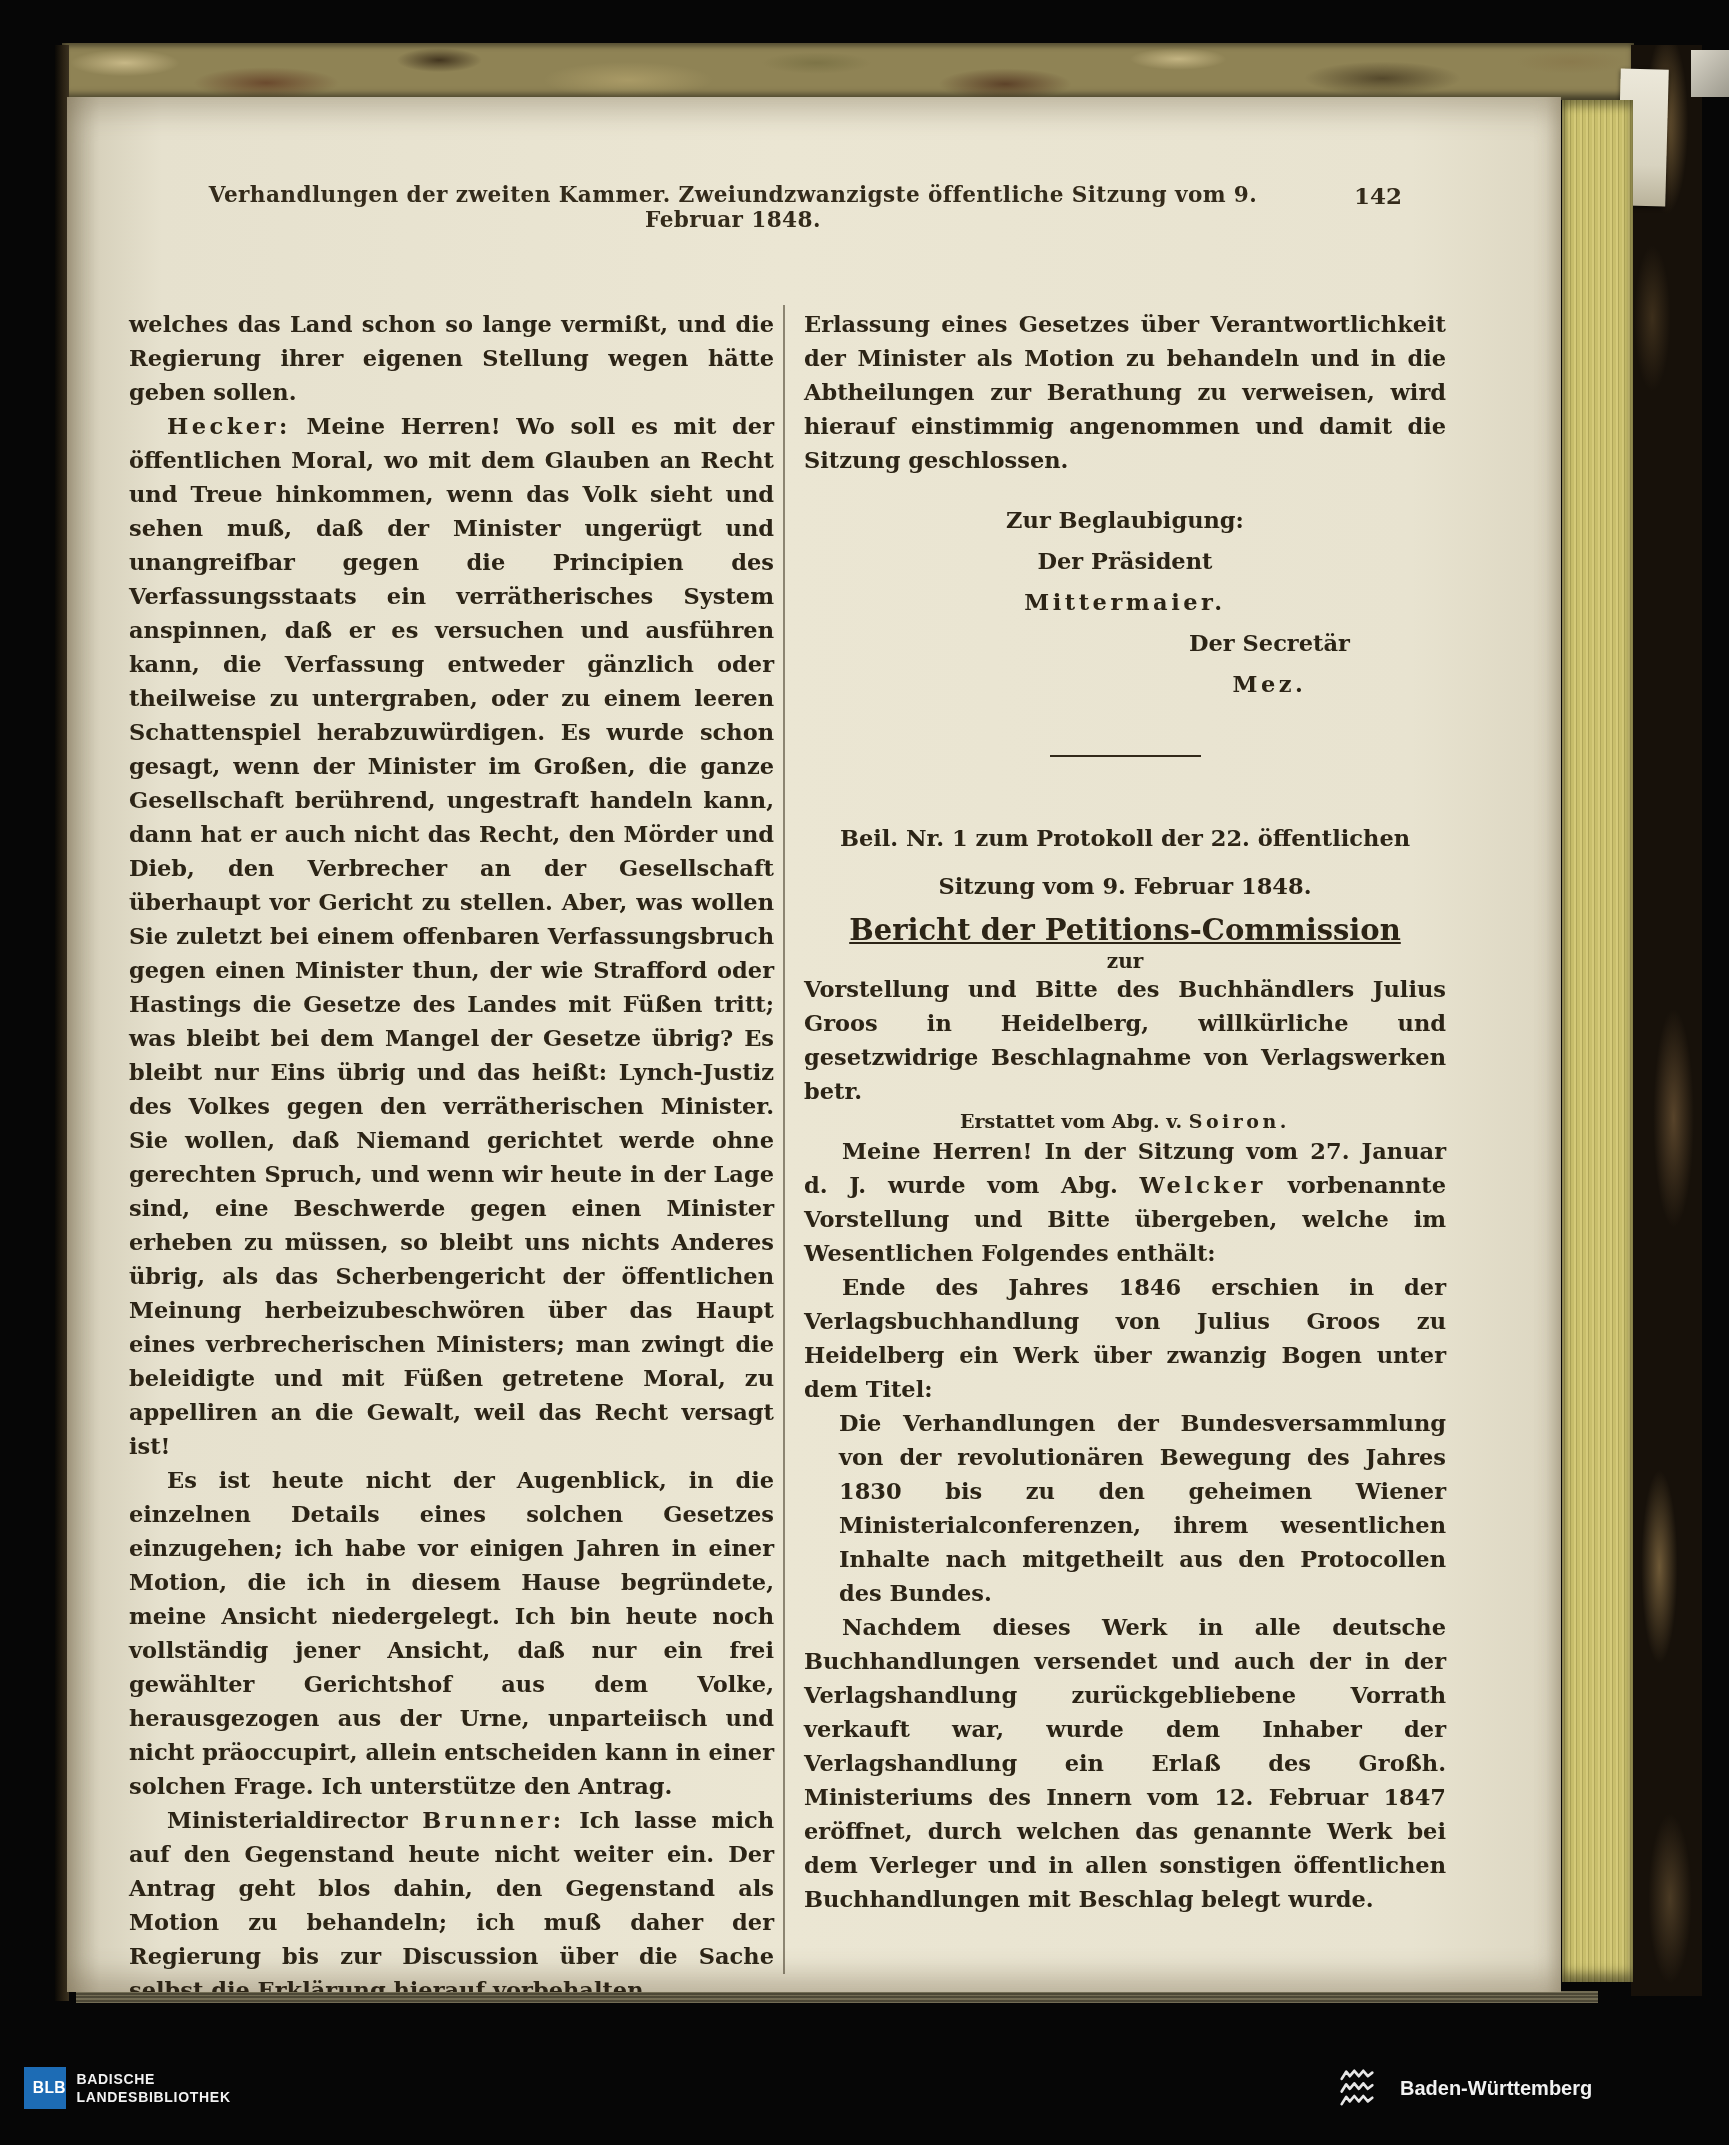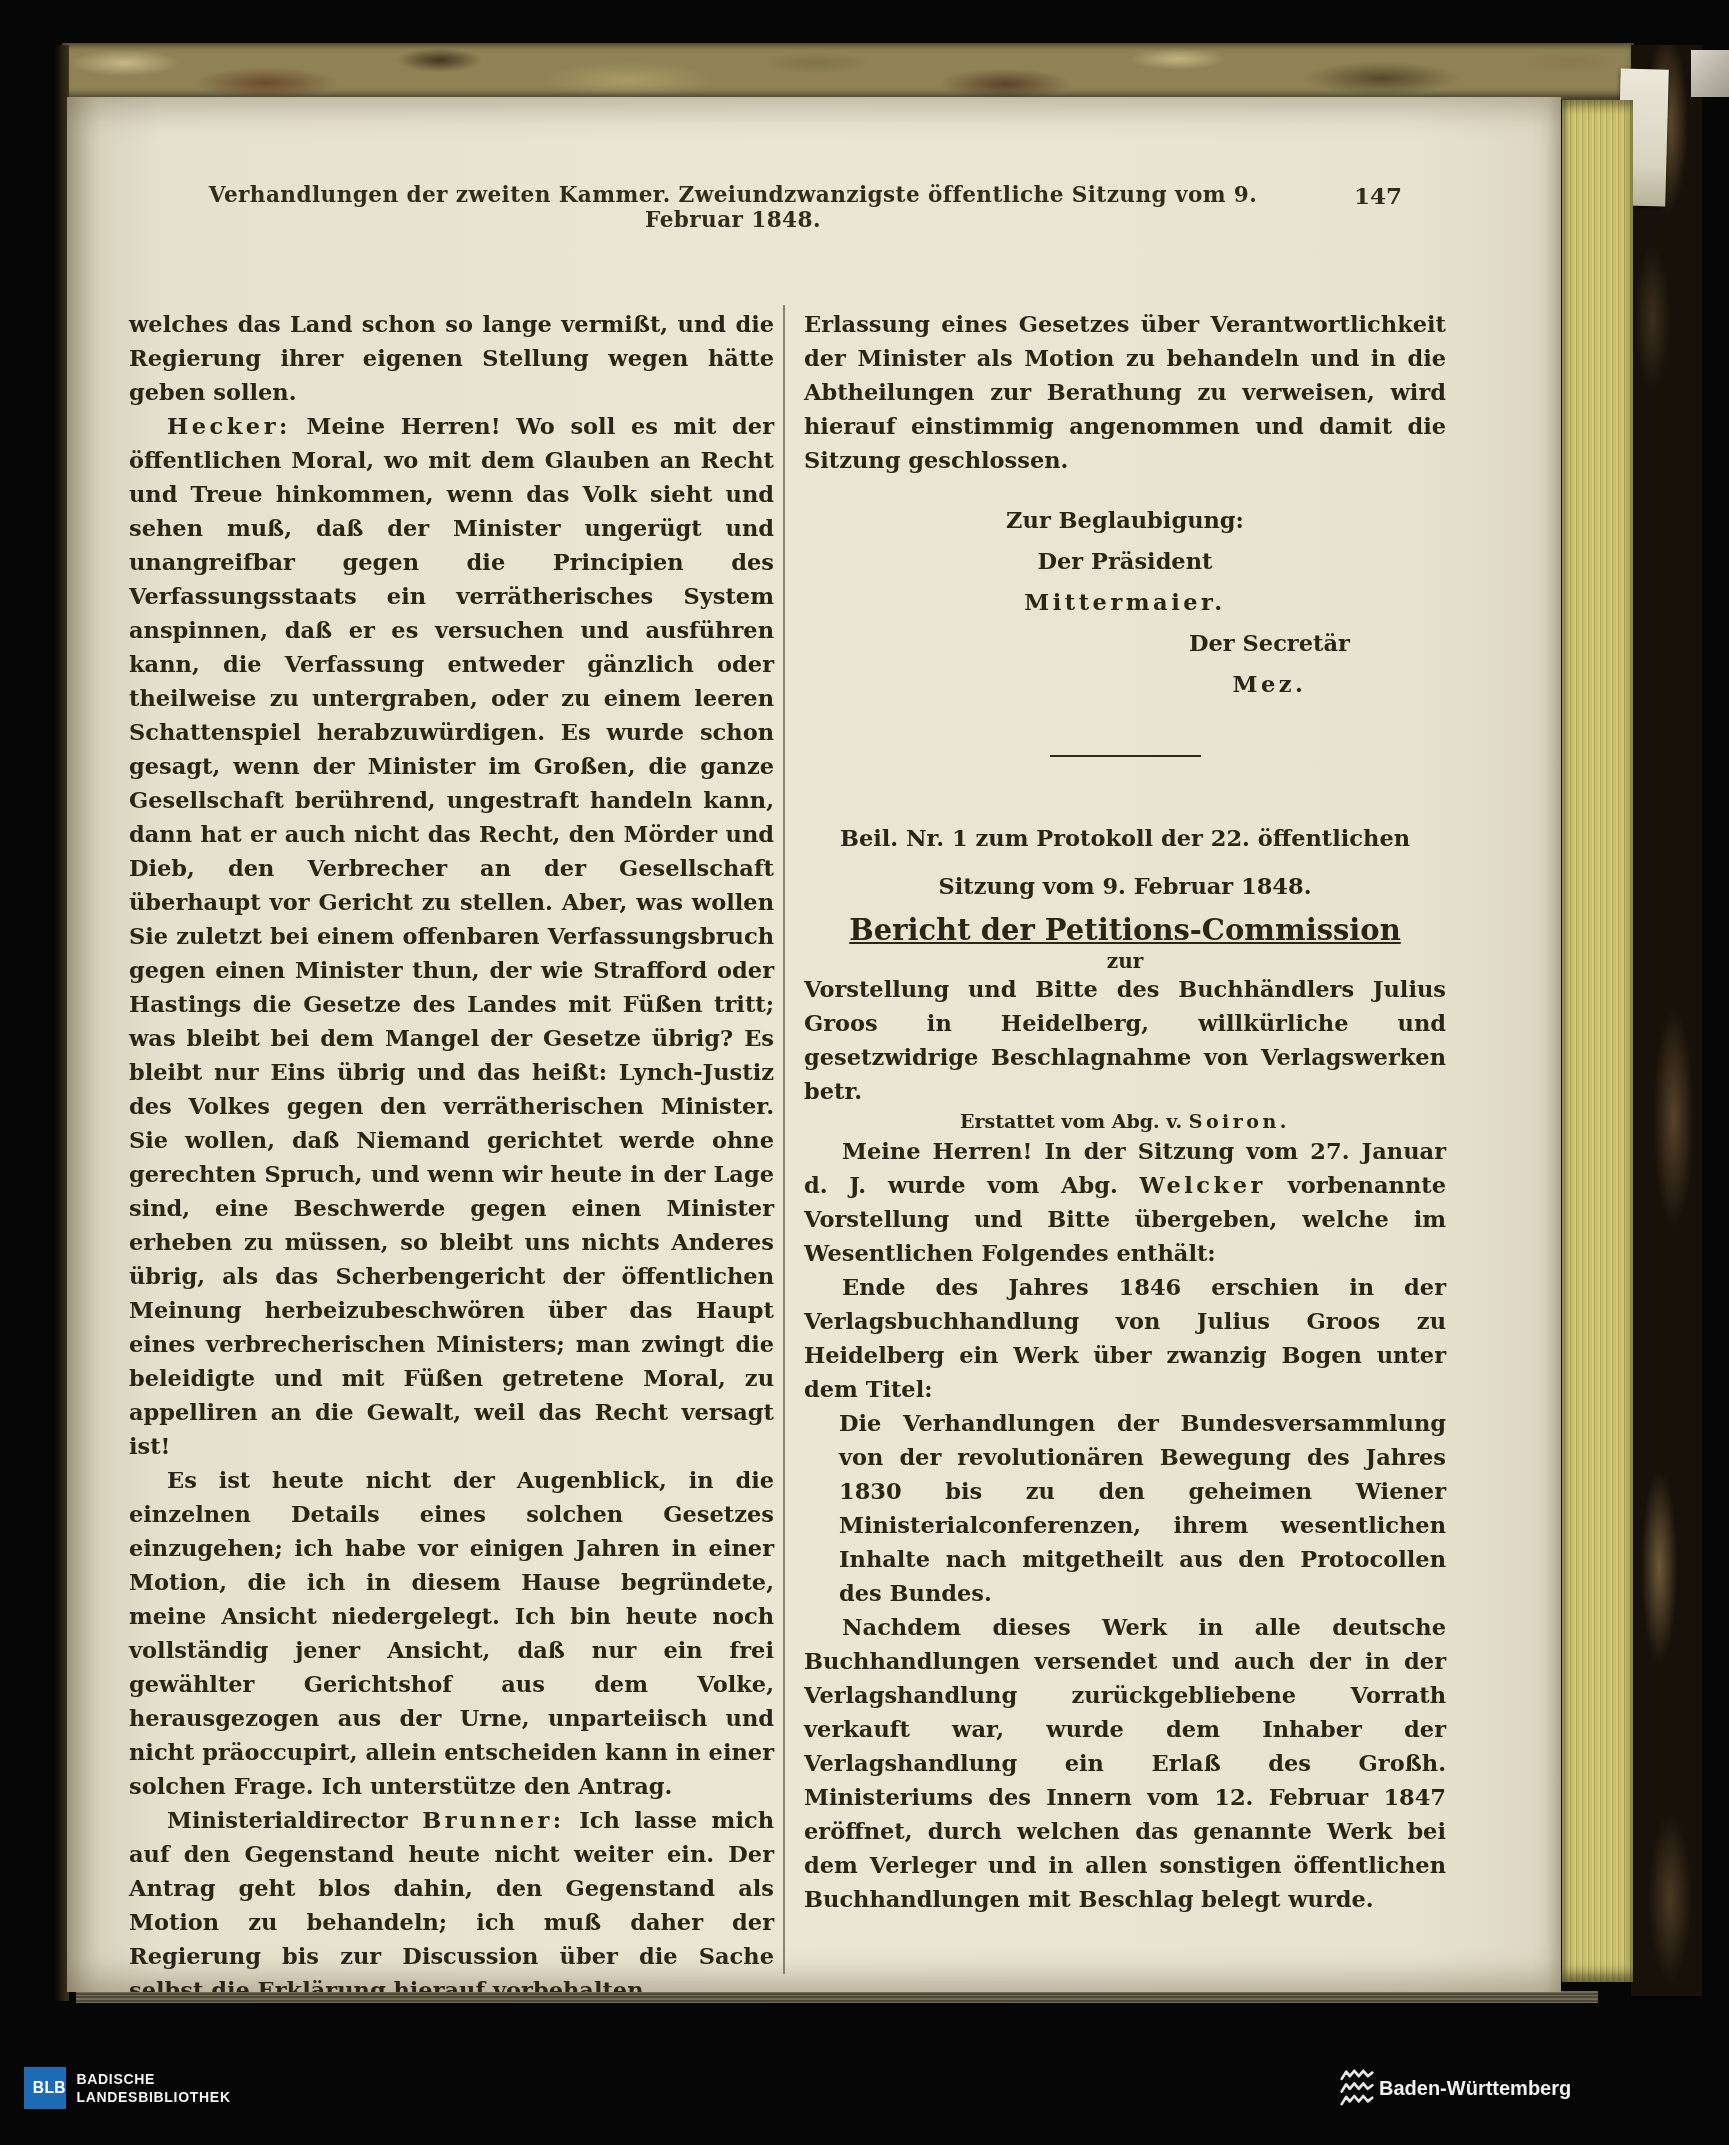--- a/index.html
+++ b/index.html
@@ -117,42 +117,42 @@
     left:24px; top:2067px; display:flex; align-items:center; gap:10.4px;
     font-family:"Liberation Sans", sans-serif;
   }
   .blb-badge {
     width:42px; height:42px; background:#1d6cb5;
     display:flex; align-items:center; justify-content:flex-end;
     color:#fff; font-weight:bold; font-size:15.6px; letter-spacing:0.4px;
   }
   .blb-lines { color:#f2f2f2; font-size:14px; font-weight:bold; line-height:18px; letter-spacing:0.7px; }
   .footer-right {
-    left:1339px; top:2067px; display:flex; align-items:center; gap:4px;
+    left:1339px; top:2067px; display:flex; align-items:center; gap:25px;
     font-family:"Liberation Sans", sans-serif;
   }
   .bw-name { color:#f2f2f2; font-size:20px; font-weight:bold; }
 </style>
 </head>
 <body>
 
 <div id="screen">
 
   <div class="abs marble-top"></div>
   <div class="abs marble-right"></div>
   <div class="abs corner-paper"></div>
   <div class="abs page-corner-tab"></div>
   <div class="abs fore-edge"></div>
   <div class="abs spine-left"></div>
   <div class="abs page-bottom-edge"></div>
 
   <div class="abs page">
 
     <div class="running-head">Verhandlungen der zweiten Kammer.   Zweiundzwanzigste öffentliche Sitzung vom 9. Februar 1848.</div>
-    <div class="page-number">147</div>
+    <div class="page-number">142</div>
 
     <div class="col-divider"></div>
 
     <div class="col col-left">
       <p>welches das Land schon so lange vermißt, und die Regierung ihrer eigenen Stellung wegen hätte geben sollen.</p>
       <p class="indent"><span class="sperr">Hecker:</span> <span>Meine Herren! Wo soll es mit der öffentlichen Moral, wo mit dem Glauben an Recht und Treue hinkommen, wenn das Volk sieht und sehen muß, daß der Minister ungerügt und unangreifbar gegen die Principien des Verfassungsstaats ein verrätherisches System anspinnen, daß er es versuchen und ausführen kann, die Verfassung entweder gänzlich oder theilweise zu untergraben, oder zu einem leeren Schattenspiel herabzuwürdigen. Es wurde schon gesagt, wenn der Minister im Großen, die ganze Gesellschaft berührend, ungestraft handeln kann, dann hat er auch nicht das Recht, den Mörder und Dieb, den Verbrecher an der Gesellschaft überhaupt vor Gericht zu stellen. Aber, was wollen Sie zuletzt bei einem offenbaren Verfassungsbruch gegen einen Minister thun, der wie Strafford oder Hastings die Gesetze des Landes mit Füßen tritt; was bleibt bei dem Mangel der Gesetze übrig? Es bleibt nur Eins übrig und das heißt: Lynch-Justiz des Volkes gegen den verrätherischen Minister. Sie wollen, daß Niemand gerichtet werde ohne gerechten Spruch, und wenn wir heute in der Lage sind, eine Beschwerde gegen einen Minister erheben zu müssen, so bleibt uns nichts Anderes übrig, als das Scherbengericht der öffentlichen Meinung herbeizubeschwören über das Haupt eines verbrecherischen Ministers; man zwingt die beleidigte und mit Füßen getretene Moral, zu appelliren an die Gewalt, weil das Recht versagt ist!</span></p>
       <p class="indent">Es ist heute nicht der Augenblick, in die einzelnen Details eines solchen Gesetzes einzugehen; ich habe vor einigen Jahren in einer Motion, die ich in diesem Hause begründete, meine Ansicht niedergelegt. Ich bin heute noch vollständig jener Ansicht, daß nur ein frei gewählter Gerichtshof aus dem Volke, herausgezogen aus der Urne, unparteiisch und nicht präoccupirt, allein entscheiden kann in einer solchen Frage. Ich unterstütze den Antrag.</p>
       <p class="indent"><span>Ministerialdirector</span> <span class="sperr">Brunner:</span> <span>Ich lasse mich auf den Gegenstand heute nicht weiter ein. Der Antrag geht blos dahin, den Gegenstand als Motion zu behandeln; ich muß daher der Regierung bis zur Discussion über die Sache selbst die Erklärung hierauf vorbehalten.</span></p>
 
     </div>

